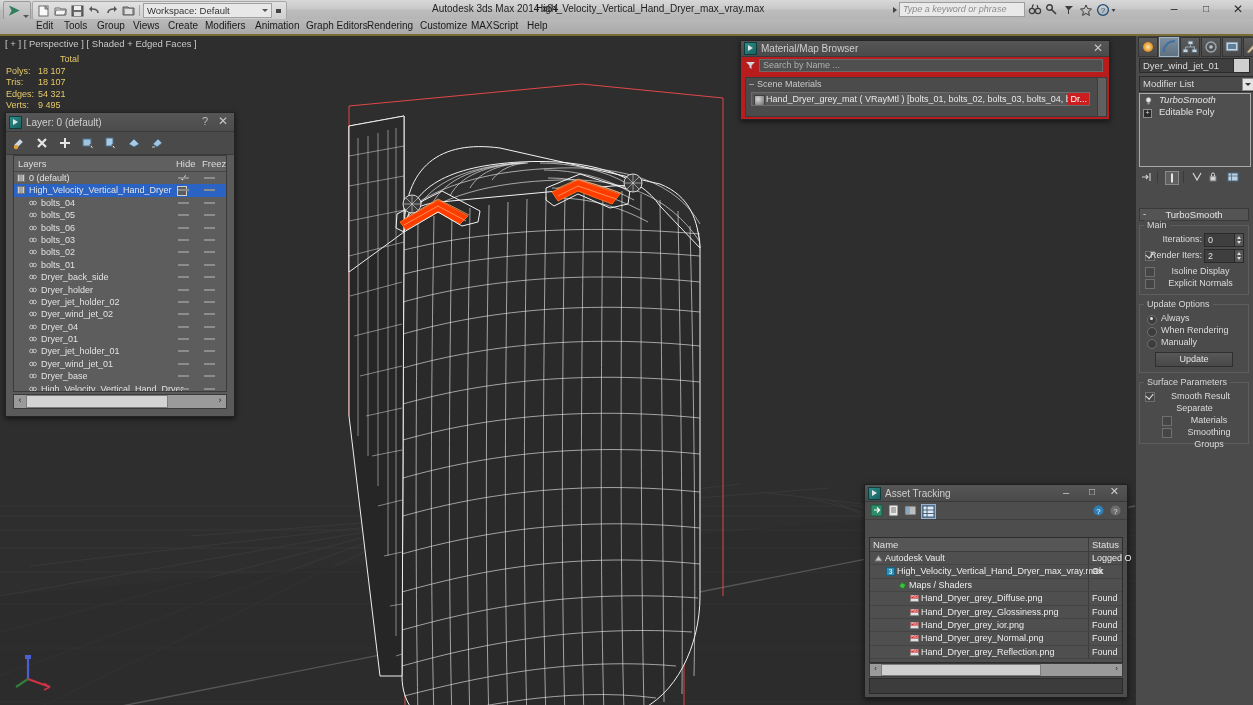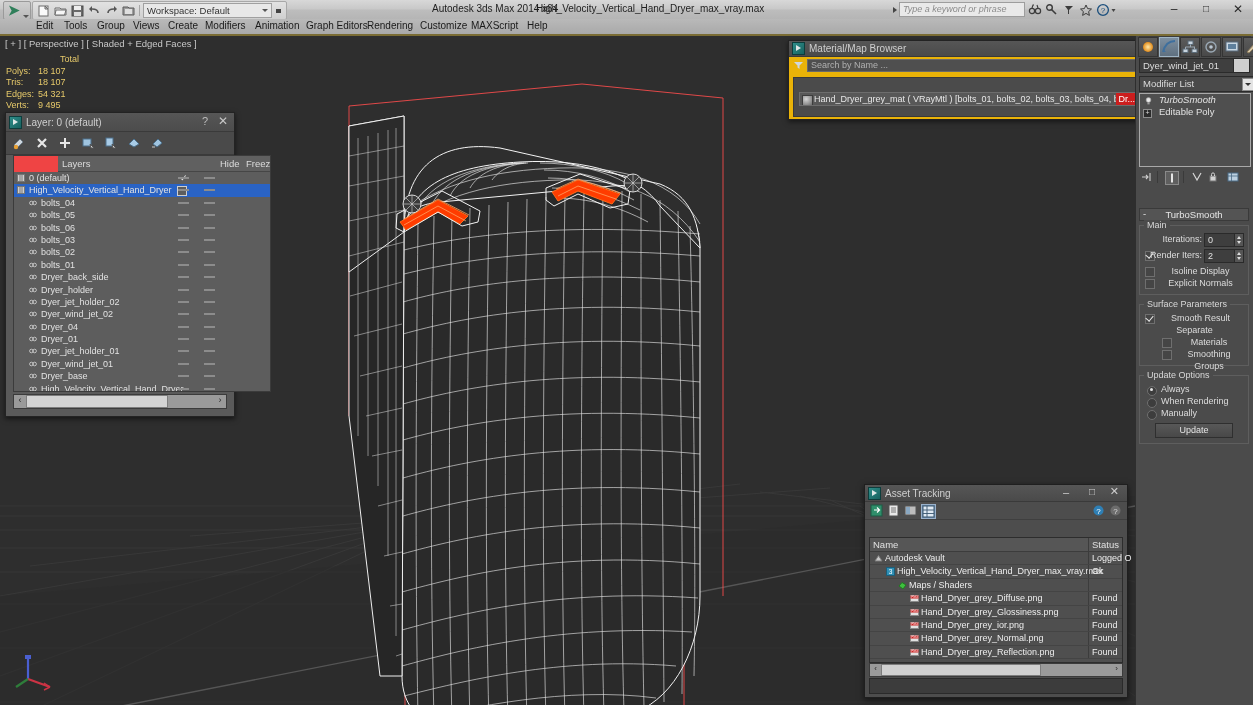--- a/index.html
+++ b/index.html
@@ -52,37 +52,37 @@
   .layerdlg{position:absolute;left:5px;top:112px;width:228px;height:303px;
      background:#5a5a5a;border:1px solid #232323;box-shadow:0 2px 5px rgba(0,0,0,.55);}
   .ld-title{height:18px;background:linear-gradient(180deg,#565656,#4c4c4c);display:flex;align-items:center;padding:0 3px;position:relative;border-bottom:1px solid #3a3a3a;}
   .ld-ico{width:11px;height:11px;background:linear-gradient(135deg,#2f8e8a,#17615f);border:1px solid #0d3d3c;margin-right:4px;position:relative;}
   .ld-ico:after{content:"";position:absolute;left:3px;top:2px;width:0;height:0;border-top:3.5px solid transparent;border-bottom:3.5px solid transparent;border-left:5px solid #dfe7e7;}
   .ld-titletext{font-size:10px;color:#cfcfcf;}
   .ld-help{position:absolute;right:26px;top:2px;font-size:11px;color:#bdbdbd;}
   .ld-close{position:absolute;right:6px;top:1px;font-size:12px;color:#c7c7c7;line-height:14px;}
   .ld-toolbar{height:22px;background:#4a4a4a;display:flex;align-items:center;padding:0 6px;gap:9px;border-bottom:1px solid #3a3a3a;}
   .tbico{width:14px;height:14px;position:relative;}
-  .ld-grid{position:absolute;left:7px;top:42px;width:212px;height:235px;background:#ef4444;border:1px solid #3b3b3b;padding-left:44px;}
+  .ld-grid{position:absolute;left:7px;top:42px;width:212px;height:235px;background:#ef4444;border:1px solid #3b3b3b;}
   .ld-head{height:15px;background:#606060;border-bottom:1px solid #464646;position:relative;font-size:9.5px;color:#dcdcdc;}
   .ld-head span{position:absolute;top:2px;}
   .ld-body{position:absolute;left:0;top:16px;right:0;bottom:0;background:#5d5d5d;overflow:hidden;}
   .lrow{height:12.4px;position:relative;font-size:9px;color:#e2e2e2;white-space:nowrap;}
   .lrow.sel{background:#2a63c4;}
   .lrow .nm{position:absolute;top:1px;}
   .lrow .licon{position:absolute;top:2px;width:8px;height:8px;}
   .lrow .dash{position:absolute;top:5px;width:11px;height:2px;background:#8c8c8c;}
   .lrow .chk{position:absolute;top:1px;left:166px;font-size:9px;color:#e7e7e7;}
   .lrow .sqbox{position:absolute;top:2px;left:163px;width:8px;height:8px;border:1px solid #cfcfcf;background:#5d5d5d;}
   .ld-sb{position:absolute;left:7px;bottom:7px;width:212px;height:13px;background:#9a9a9a;border:1px solid #3b3b3b;}
   .ld-sb .thumb{position:absolute;left:12px;top:0;width:140px;height:11px;background:#d3d3d3;border:1px solid #7d7d7d;}
   .ld-sb .ar{position:absolute;top:0;width:12px;height:11px;color:#2a2a2a;font-size:9px;text-align:center;line-height:11px;}
 
   
-  .matdlg{position:absolute;left:788px;top:40px;width:368px;height:78px;background:#eab308;border:1px solid #232323;box-shadow:0 2px 5px rgba(0,0,0,.5);}
+  .matdlg{position:absolute;left:740px;top:40px;width:368px;height:78px;background:#b91c1c;border:1px solid #232323;box-shadow:0 2px 5px rgba(0,0,0,.5);}
   .md-title{height:15px;background:linear-gradient(180deg,#565656,#4a4a4a);display:flex;align-items:center;padding:0 3px;position:relative;border-bottom:1px solid #3a3a3a;}
   .md-search{position:absolute;left:4px;top:18px;right:6px;height:12px;}
   .md-funnel{position:absolute;left:0;top:1px;width:11px;height:10px;}
   .md-sinput{position:absolute;left:14px;top:0;right:0;height:11px;background:#4f4f4f;border:1px solid #6a6a6a;font-size:9px;color:#b0b0b0;padding:0 3px;line-height:11px;font-style:normal;}
   .md-scene{position:absolute;left:4px;top:36px;right:6px;height:38px;background:#4b4b4b;border:1px solid #3a3a3a;}
   .md-grouphdr{height:12px;font-size:9px;color:#c9c9c9;padding:1px 0 0 3px;position:relative;}
   .md-matrow{position:absolute;left:5px;top:14px;right:12px;height:12px;background:#585858;border:1px solid #6d6d6d;font-size:9px;color:#e7e7e7;white-space:nowrap;overflow:hidden;}
   .md-matrow .sw{position:absolute;left:2px;top:1.5px;width:9px;height:9px;background:radial-gradient(circle at 35% 35%,#d6d6d6,#6b6b6b);border:1px solid #3d3d3d;}
   .md-matrow .nm{position:absolute;left:14px;top:1px;}
   .md-badge{position:absolute;right:0;top:0;height:12px;background:#cc1e1e;color:#fff;font-size:9px;padding:0 2px;line-height:12px;}
@@ -703,20 +703,23 @@
     </div>
     <div class="md-search">
       <span class="md-funnel">
         <svg width="11" height="10" viewBox="0 0 11 10">
             <path d="M1 2 L10 2 L6.5 5.5 L6.5 9 L4.5 7.5 L4.5 5.5 Z" fill="#cfd7de"></path>
           </svg>
       </span>
       <div class="md-sinput">Search by Name ...</div>
     </div>
     <div class="md-scene">
+      <div class="md-grouphdr">
+        <span style="margin-right:3px;color:#cfcfcf">–</span><span>Scene Materials</span>
+      </div>
       <div class="md-matrow">
         <span class="sw"></span>
         <span class="nm">Hand_Dryer_grey_mat ( VRayMtl ) [bolts_01, bolts_02, bolts_03, bolts_04, bolts_05, bolts_06,</span>
         <span class="md-badge">Dr...</span>
       </div>
     </div>
     <div class="md-vsb"></div>
   </div>
 
   <div class="atdlg">
@@ -992,50 +995,50 @@
           <span class="cbox"></span>
           <span>Isoline Display</span>
         </div>
         <div class="cbrow">
           <span class="cbox"></span>
           <span>Explicit Normals</span>
         </div>
       </div>
 
       <div class="grp" style="margin-top:9px">
+        <span class="gl">Update Options</span>
+        <div class="rbrow">
+          <span class="rb on"></span>
+          <span>Always</span>
+        </div>
+        <div class="rbrow">
+          <span class="rb"></span>
+          <span>When Rendering</span>
+        </div>
+        <div class="rbrow">
+          <span class="rb"></span>
+          <span>Manually</span>
+        </div>
+        <div class="updbtn">Update</div>
+      </div>
+
+      <div class="grp" style="margin-top:9px">
         <span class="gl">Surface Parameters</span>
         <div class="cbrow">
           <span class="cbox on"></span>
           <span>Smooth Result</span>
         </div>
         <div class="cbrow" style="padding-left:1px">
           <span>Separate</span>
         </div>
         <div class="cbrow" style="padding-left:30px">
           <span class="cbox" style="left:18px"></span>
           <span>Materials</span>
         </div>
         <div class="cbrow" style="padding-left:30px">
           <span class="cbox" style="left:18px"></span>
           <span>Smoothing Groups</span>
         </div>
       </div>
-
-      <div class="grp" style="margin-top:9px">
-        <span class="gl">Update Options</span>
-        <div class="rbrow">
-          <span class="rb on"></span>
-          <span>Always</span>
-        </div>
-        <div class="rbrow">
-          <span class="rb"></span>
-          <span>When Rendering</span>
-        </div>
-        <div class="rbrow">
-          <span class="rb"></span>
-          <span>Manually</span>
-        </div>
-        <div class="updbtn">Update</div>
-      </div>
     </div>
   </div>
 
 </div>
 
 </body></html>

